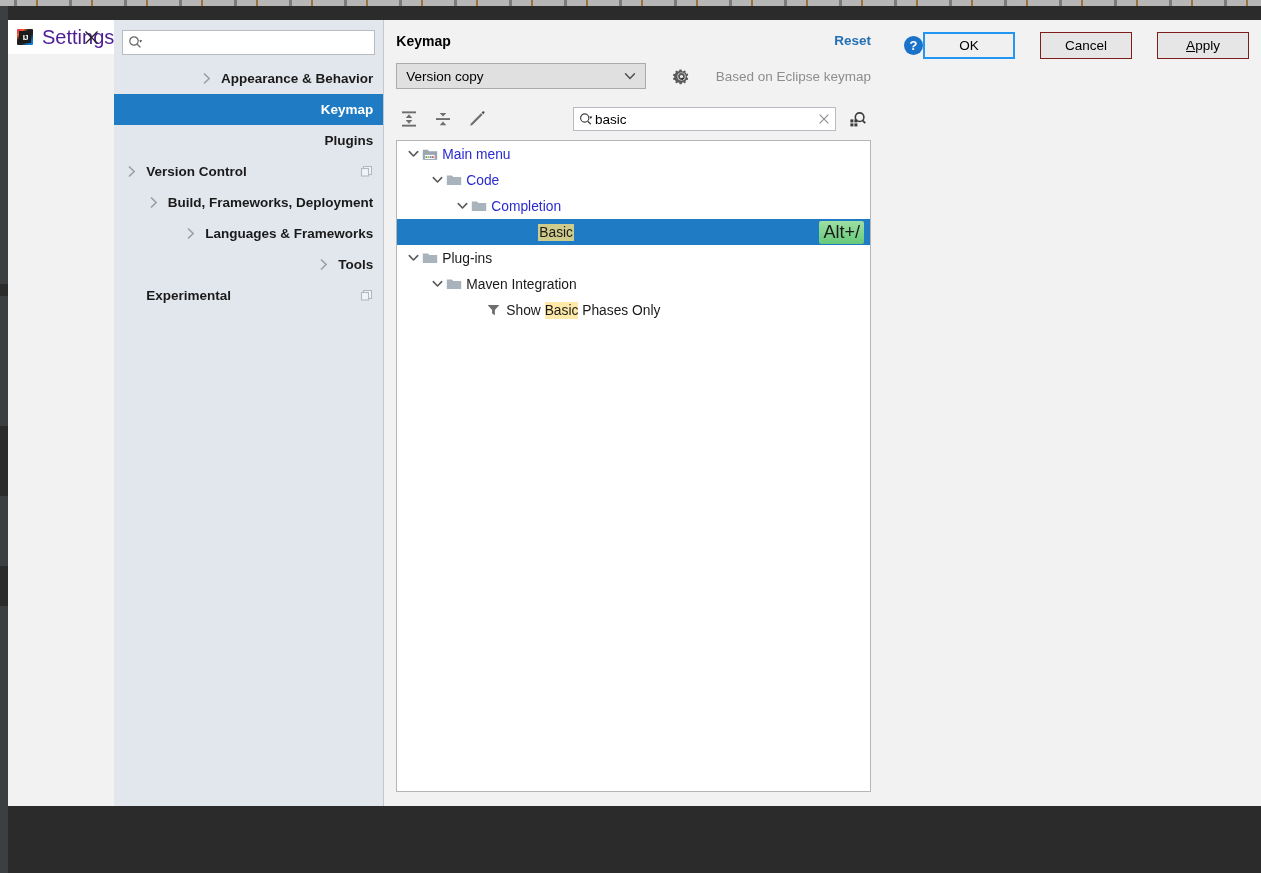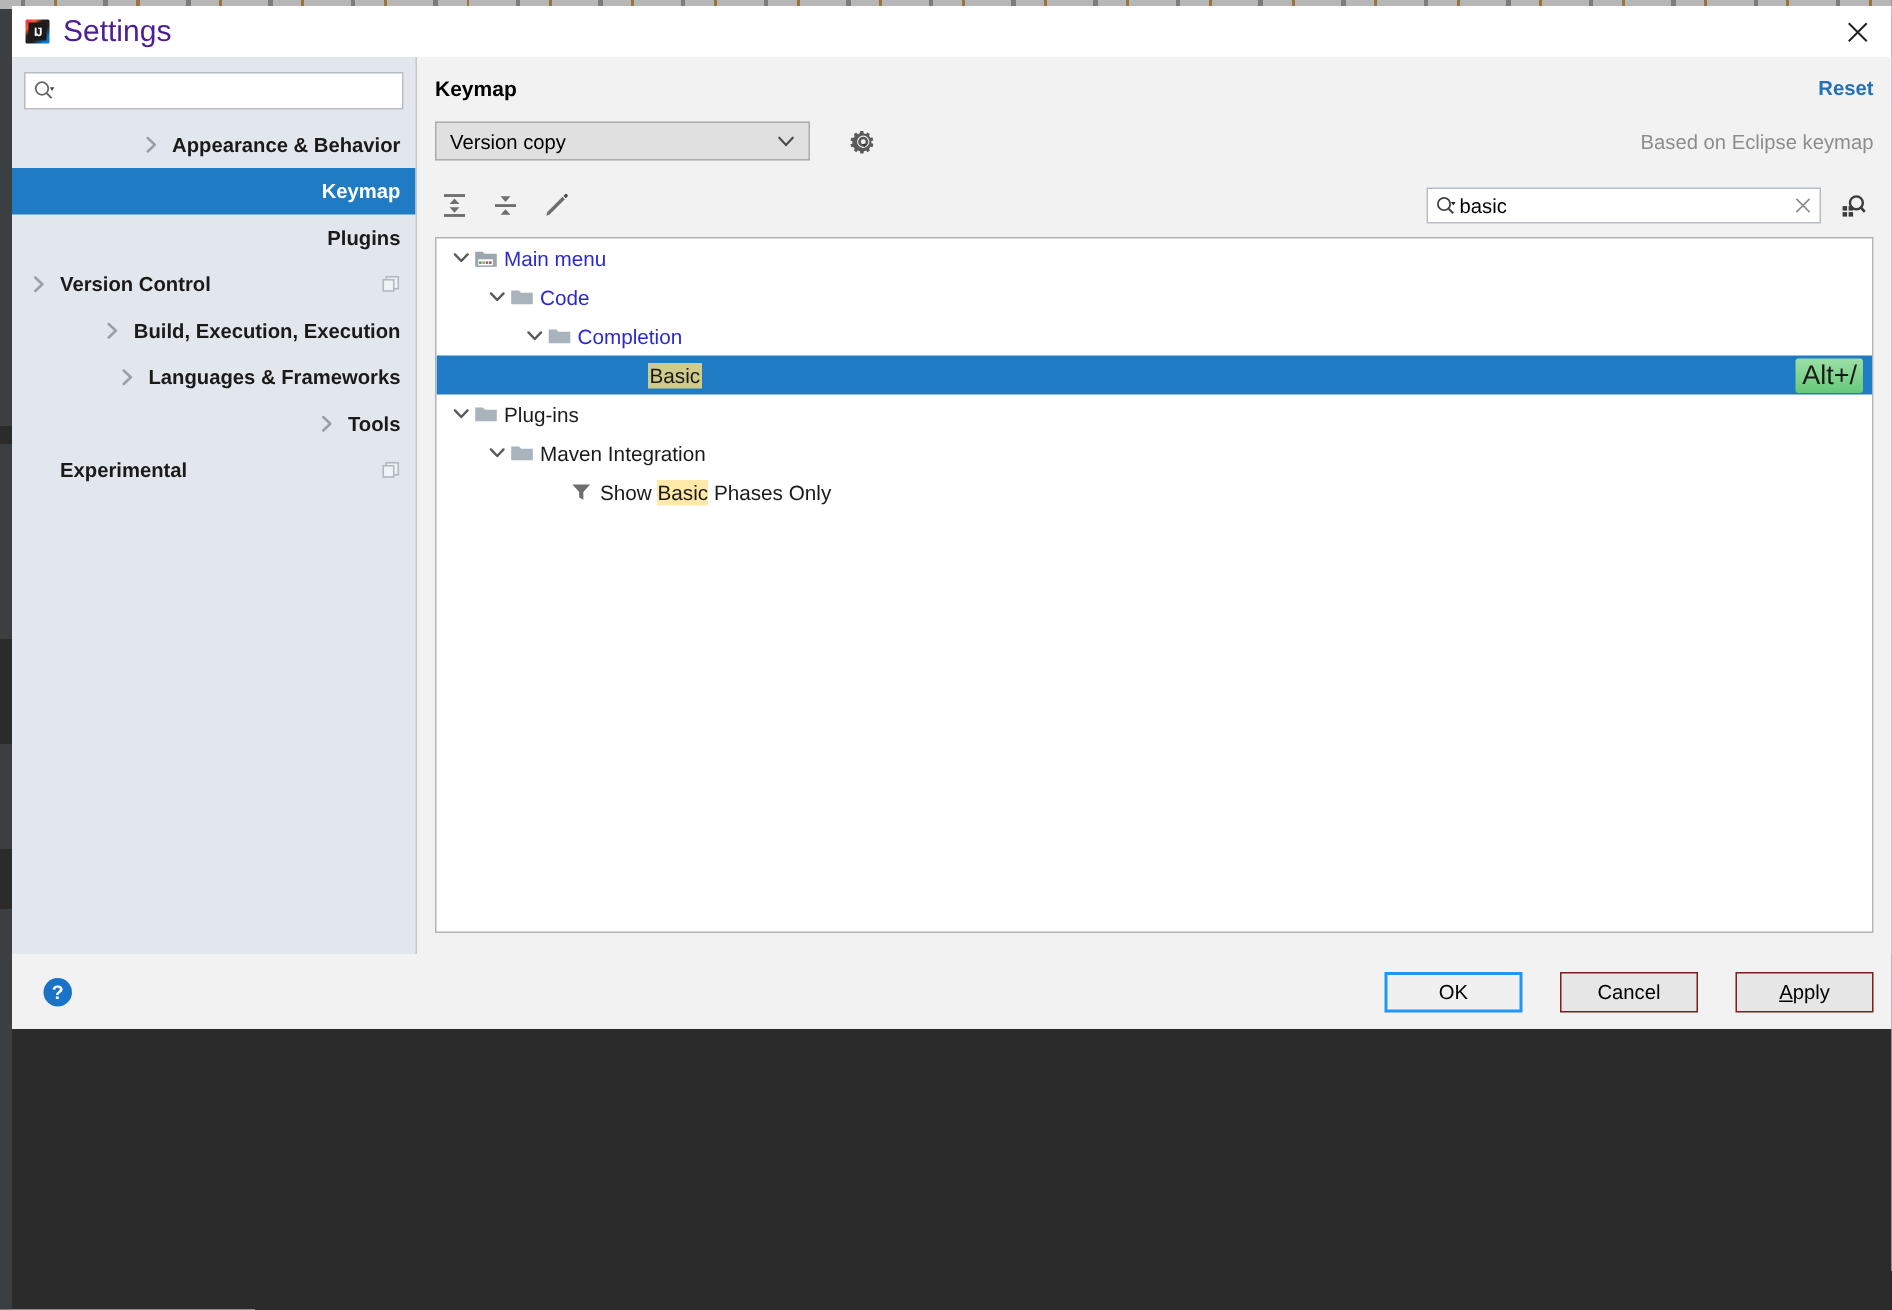--- a/index.html
+++ b/index.html
@@ -33,25 +33,25 @@
     width: 8px; height: 867px;
     background: #3c3f41;
   }
   .bg-left-dark .seg {
     position: absolute; left: 0; width: 8px; background: #2b2b2b;
   }
 
   
   .dialog {
     position: absolute;
-    left: 8px; top: 4px;
-    width: 1253px; height: 682px;
+    left: 8px; top: 20px;
+    width: 1253px; height: 786px;
     background: #f2f2f2;
     display: flex;
-    flex-direction: column;
+    flex-direction: row;
   }
 
   
   .titlebar {
     height: 34px;
     background: #ffffff;
     display: flex;
     align-items: center;
     flex: 0 0 34px;
     position: relative;
@@ -435,21 +435,21 @@
             </svg>
           </span>
         </div>
 
         <div class="side-item">
           <span class="chev">
             <svg width="9" height="11" viewBox="0 0 9 11">
                 <path d="M1.5 1 L6.2 5.5 L1.5 10" stroke="#9aa0a6" stroke-width="1.7" fill="none" stroke-linecap="round" stroke-linejoin="round"></path>
               </svg>
           </span>
-          <span class="lbl">Build, Execution, Execution</span>
+          <span class="lbl">Build, Frameworks, Deployment</span>
         </div>
 
         <div class="side-item">
           <span class="chev">
             <svg width="9" height="11" viewBox="0 0 9 11">
                 <path d="M1.5 1 L6.2 5.5 L1.5 10" stroke="#9aa0a6" stroke-width="1.7" fill="none" stroke-linecap="round" stroke-linejoin="round"></path>
               </svg>
           </span>
           <span class="lbl">Languages &amp; Frameworks</span>
         </div>

